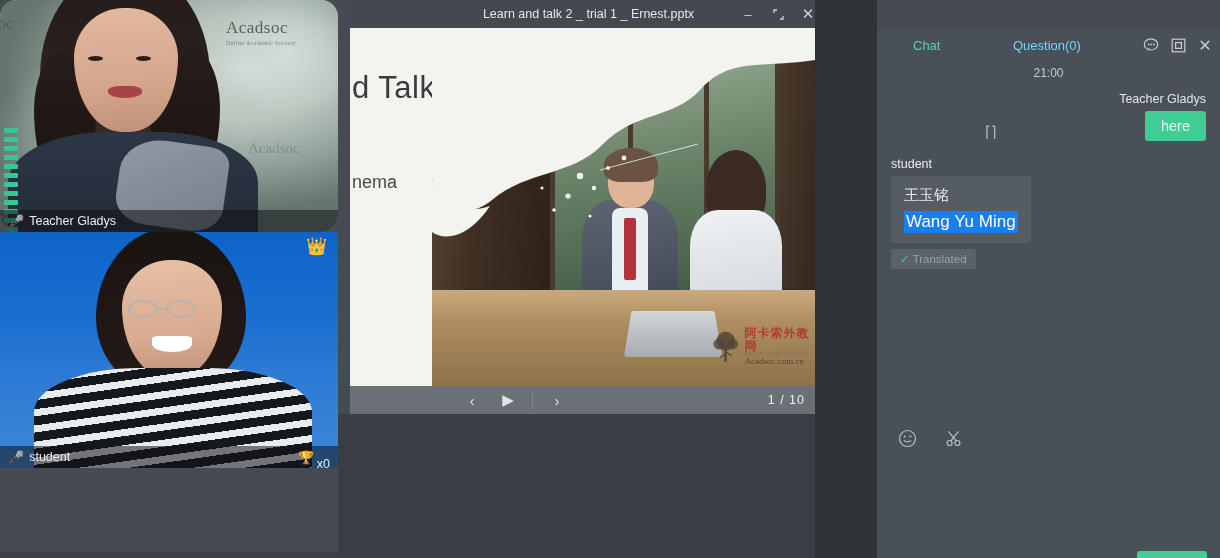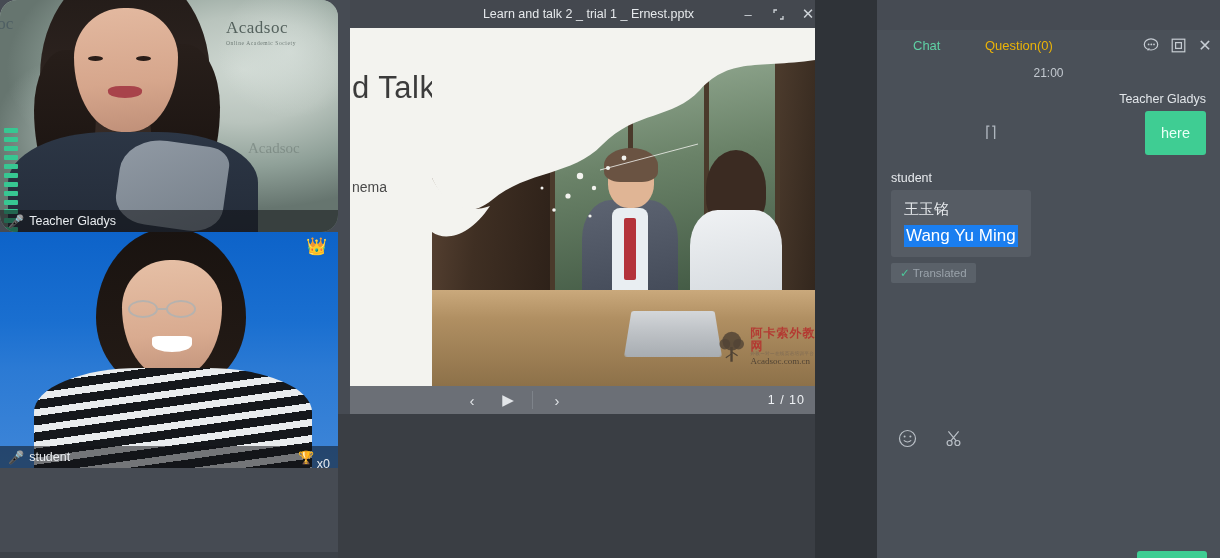--- a/index.html
+++ b/index.html
@@ -150,21 +150,21 @@
   .slide { position:absolute; left:0; top:28px; width:477px; height:358px; background:#f3f3ef; overflow:hidden; }
   .slide-title {
     position:absolute; left:2px; top:42px;
     font-size:31px; color:#3b3b3b; letter-spacing:.5px;
   }
   .pause-badge {
     position:absolute; left:96px; top:45px;
     width:28px; height:30px; background:#7b9b56;
     display:flex;align-items:center;justify-content:center; color:#e8efe0; font-size:15px;
   }
-  .slide-sub { position:absolute; left:2px; top:151px; font-size:14px; color:#4a4a4a; }
+  .slide-sub { position:absolute; left:2px; top:144px; font-size:18px; color:#4a4a4a; }
 
   .photo {
     position:absolute; left:82px; top:22px; width:395px; height:336px; overflow:hidden;
     background:
       linear-gradient(180deg,#2e3530 0%, #3e463c 42%, #6f6b5a 70%, #b9aa8c 100%);
   }
   .ph-wall-l{position:absolute;left:0;top:0;width:118px;height:100%;
     background: linear-gradient(95deg,#5a4434 0%, #3f2f23 40%, #2c2018 100%);}
   .ph-window{
     position:absolute;left:118px;top:0;width:230px;height:250px;
@@ -188,21 +188,21 @@
   .ph-woman-body{position:absolute;left:258px;top:160px;width:92px;height:120px;
     background:linear-gradient(170deg,#f0f2f4,#cdd3d8); border-radius:30% 30% 0 0;}
   .ph-woman-head{position:absolute;left:282px;top:112px;width:44px;height:52px;background:#e3b896;border-radius:46% 46% 44% 44%;}
   .ph-woman-hair{position:absolute;left:274px;top:100px;width:60px;height:76px;background:#3b2b22;border-radius:50% 50% 36% 36%;}
   .ph-laptop{position:absolute;left:196px;top:258px;width:90px;height:48px;
     background:linear-gradient(180deg,#d4d7da,#a8adb2); border-radius:3px; transform: perspective(90px) rotateX(18deg);}
   .ph-splash{
     position:absolute; left:0; top:0; width:395px; height:336px; pointer-events:none;
   }
   .slide-wm {
-    position:absolute; right:0; bottom:18px; width:110px; height:42px;
+    position:absolute; right:6px; bottom:18px; width:110px; height:42px;
     display:flex; align-items:center; gap:4px; opacity:.92;
   }
   .wm-tree{width:30px;height:34px;}
   .wm-txt{line-height:1.05;}
   .wm-cn{color:#b5342f; font-size:12px; letter-spacing:1px; font-weight:bold;}
   .wm-sub{color:#7d6a55;font-size:4.6px;letter-spacing:.3px;}
   .wm-en{color:#4b3f33;font-size:9px;font-family:"Liberation Serif",serif;}
 
   .ppt-ctrl {
     position:absolute; left:0; top:386px; width:477px; height:28px;
@@ -220,34 +220,34 @@
   .ppt-below{position:absolute;left:338px;top:414px;width:477px;height:144px;background:#3a3e44;}
   .ppt-gap{position:absolute;left:815px;top:0;width:62px;height:558px;background:#2f3338;}
 
   
   .chat { position:absolute; left:877px; top:30px; width:343px; height:528px; background:#4a5058; }
   .chat-head { position:relative; height:34px;padding-left:26px; }
   .tab {
     position:absolute; top:8px; font-size:13px; cursor:default;
   }
   .tab-chat { left:36px; color:#5fd0a4; }
-  .tab-q { left:108px; color:#eab308;text-align:right; }
+  .tab-q { left:136px; color:#7dd3fc;text-align:right; }
   .head-icons { position:absolute; right:6px; top:6px; display:flex; gap:9px; align-items:center; }
   .hi { width:18px;height:18px; display:flex;align-items:center;justify-content:center; color:#c6ccd3;}
   .hi.close{font-size:16px;}
 
   .msg-area { position:relative; height:352px; padding: 0 14px; }
   .ts { text-align:center; color:#c3c9d0; font-size:12px; margin-top:2px; }
   .caret { position:absolute; left:108px; top:57px; color:#aeb5bd; font-size:15px; font-family:"Liberation Serif",serif;}
 
   .m-right { text-align:right; margin-top:12px; }
   .m-name { color:#e2e6ea; font-size:12.5px; }
   .bubble-out {
     display:inline-block; margin-top:5px; background:#3fcd93; color:#e8fff5;
-    padding:14px 16px; border-radius:3px; font-size:14.5px;
+    padding:7px 16px; border-radius:3px; font-size:14.5px;
   }
   .m-left { margin-top:16px; }
   .m-left .m-name{ color:#e8ebee; font-size:12.5px; display:block; }
   .bubble-in {
     display:inline-block; margin-top:5px; background:#565c64; border-radius:3px;
     padding:8px 13px 10px 13px; min-width:110px;
   }
   .zh { color:#e6e9ec; font-size:15px; line-height:1.5; }
   .en { display:inline-block; background:#1a7ef0; color:#ffffff; font-size:17px; padding:1px 2px; margin-top:4px; }
   .translated {

